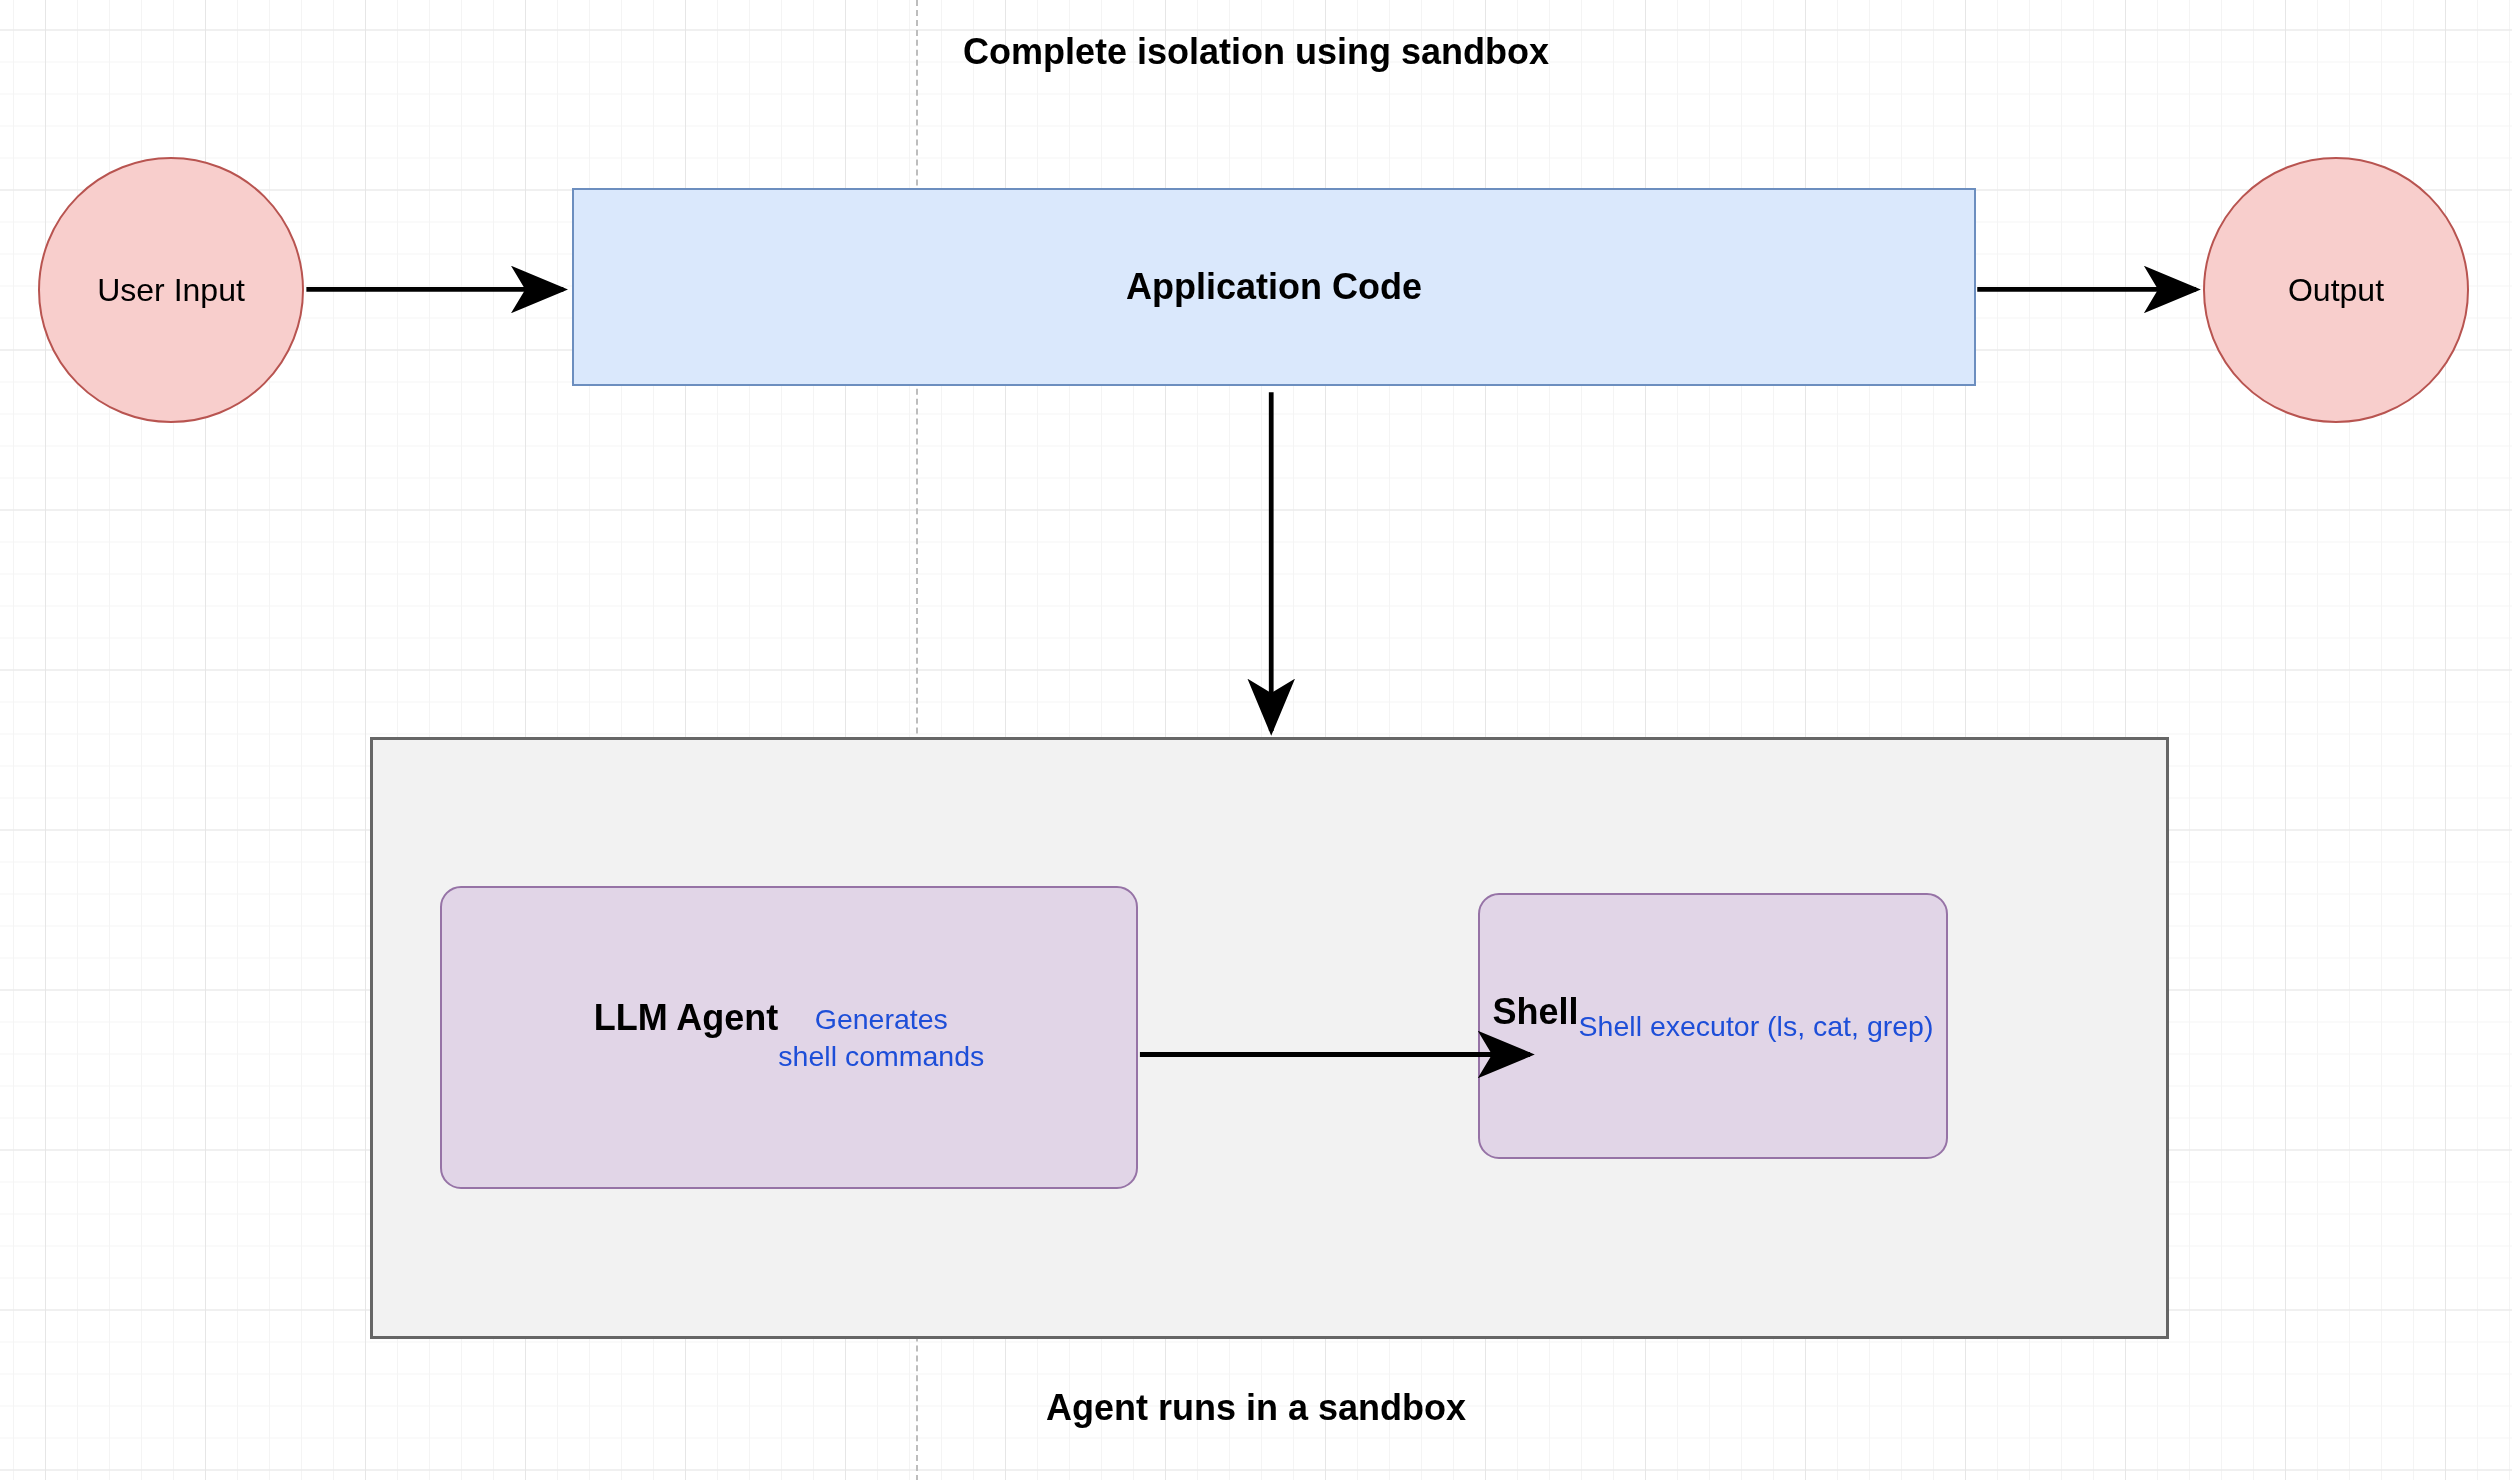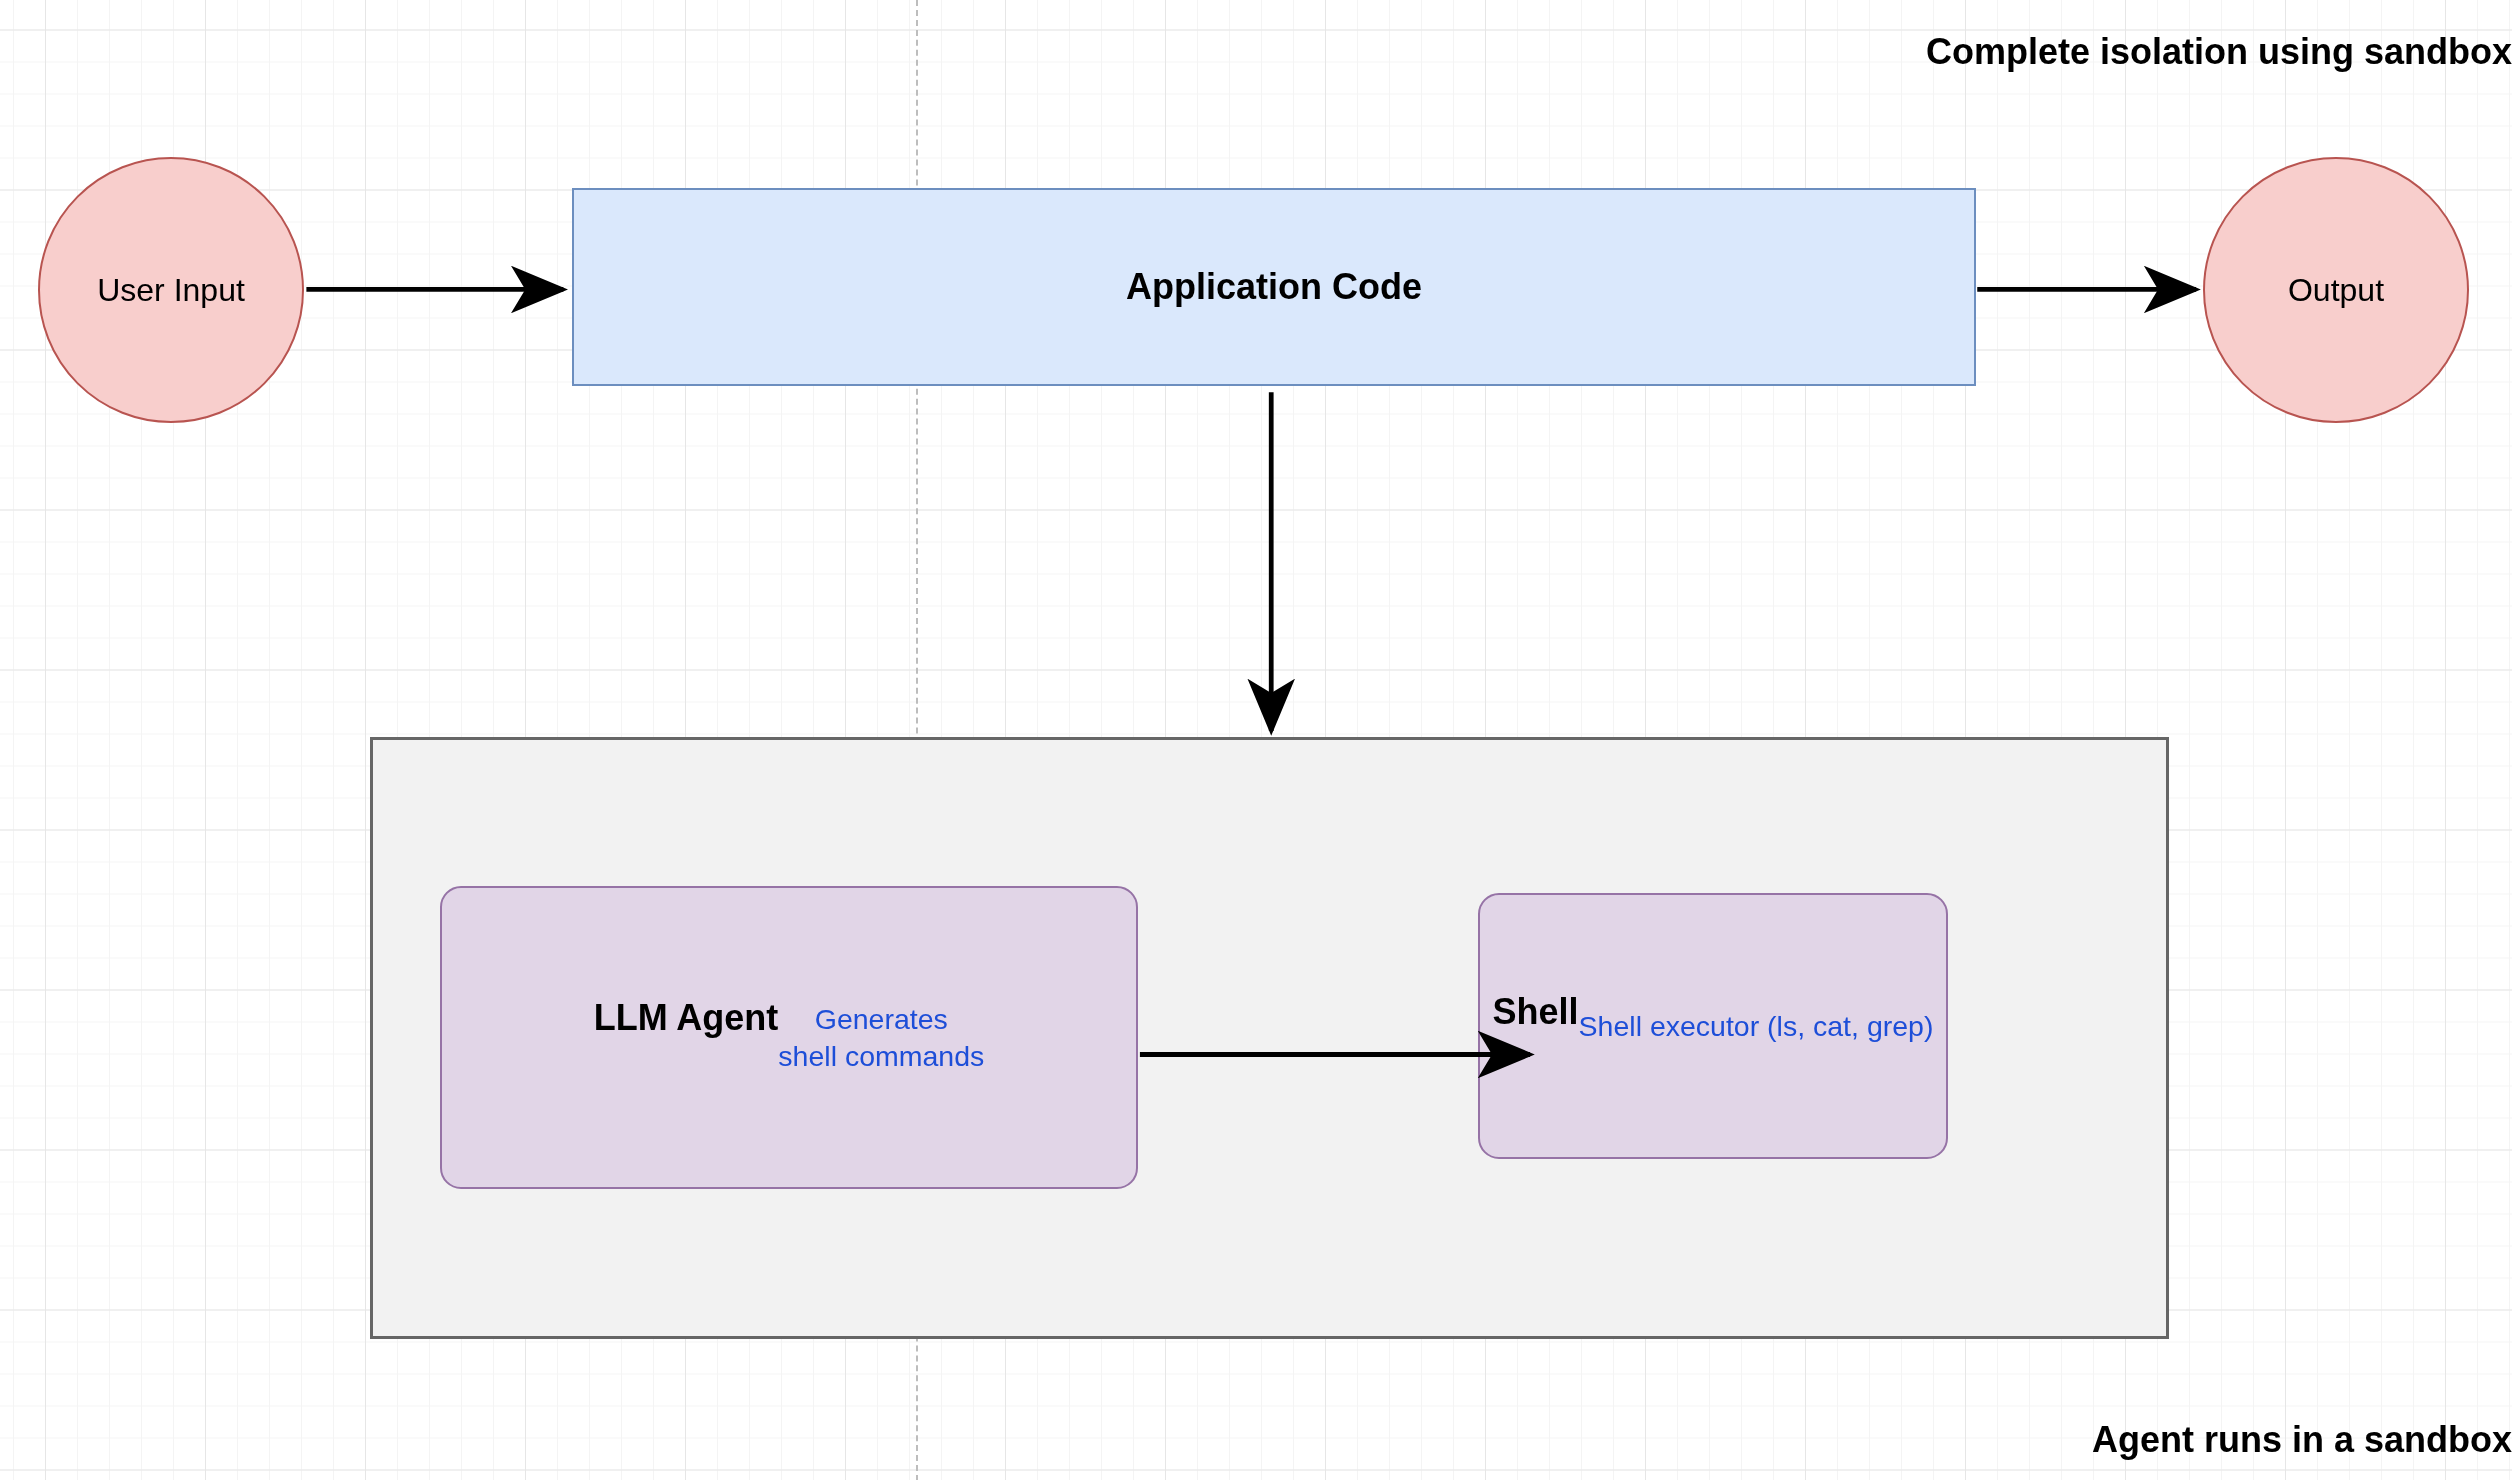--- a/index.html
+++ b/index.html
@@ -34,21 +34,21 @@
     width: 0;
     border-left: 2.9px dashed #bdbdbd;
     z-index: 1;
   }
 
   .caption {
     position: absolute;
     font-family: "Liberation Sans", sans-serif;
     font-weight: bold;
     color: #000000;
-    text-align: right;
+    text-align: center;
     white-space: nowrap;
     z-index: 6;
   }
 
   .circle-node {
     position: absolute;
     border-radius: 50%;
     background: #f8cecc;
     border: 2.9px solid #b85450;
     box-sizing: border-box;
@@ -178,16 +178,16 @@
 
     <g>
       <line x1="1336" y1="412" x2="1336" y2="768" stroke="#000000" stroke-width="5" marker-end="url(#arrowhead)"></line>
     </g>
 
     <g>
       <line x1="1198" y1="1108" x2="1608" y2="1108" stroke="#000000" stroke-width="5" marker-end="url(#arrowhead)"></line>
     </g>
   </svg>
 
-  <div class="caption" style="left:0; top:1387px; width:2512px; font-size:36px;margin-top:32px;">Agent runs in a sandbox</div>
+  <div class="caption" style="left:0; top:1387px; width:2512px; font-size:36px;">Agent runs in a sandbox</div>
 
 </div>
 
 
 </body></html>

